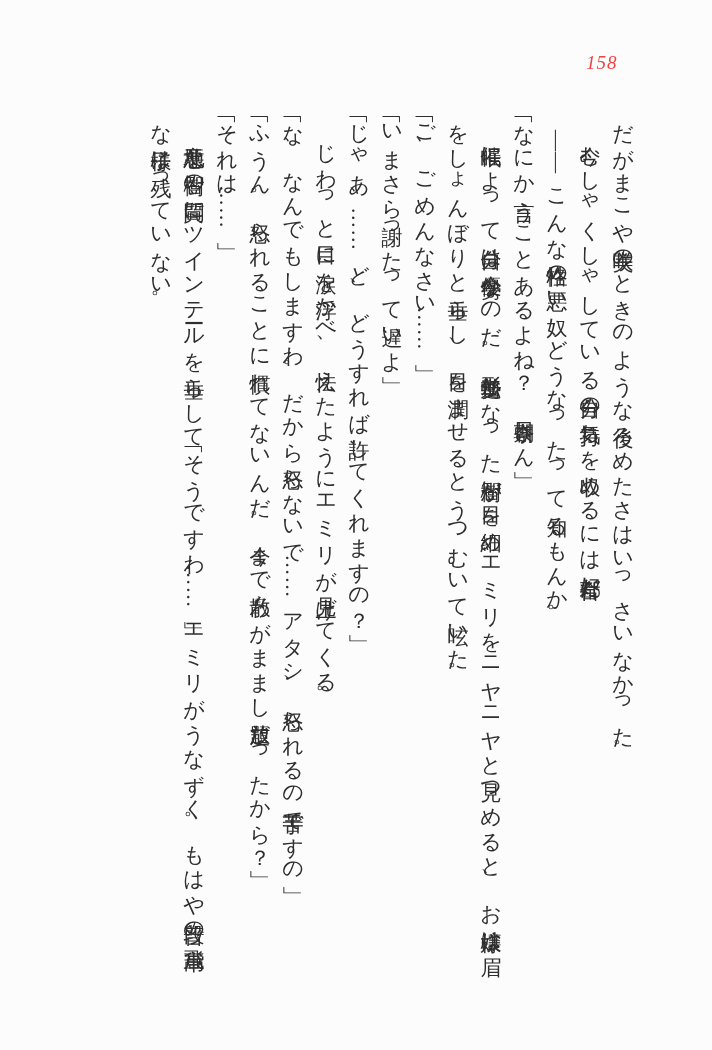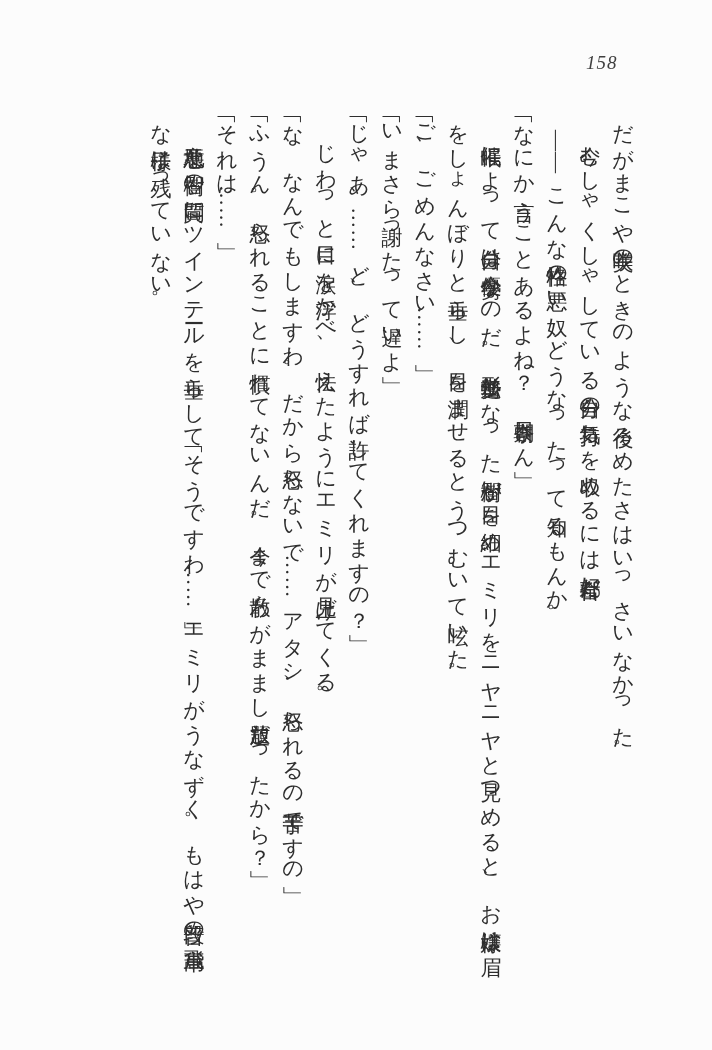--- a/index.html
+++ b/index.html
@@ -16,21 +16,21 @@
     height: 1050px;
     background: #fcfcfc;
     overflow: hidden;
   }
   .page-number {
     position: absolute;
     top: 52px;
     left: 586px;
     font-size: 19px;
     font-style: italic;
-    color: #404040;
+    color: #ef4444;
     letter-spacing: 1px;
     font-family: "Liberation Serif", "DejaVu Serif", serif;
   }
   .text-block {
     position: absolute;
     top: 109px;
     right: 73px;
     height: 840px;
     writing-mode: vertical-rl;
     text-orientation: mixed;

